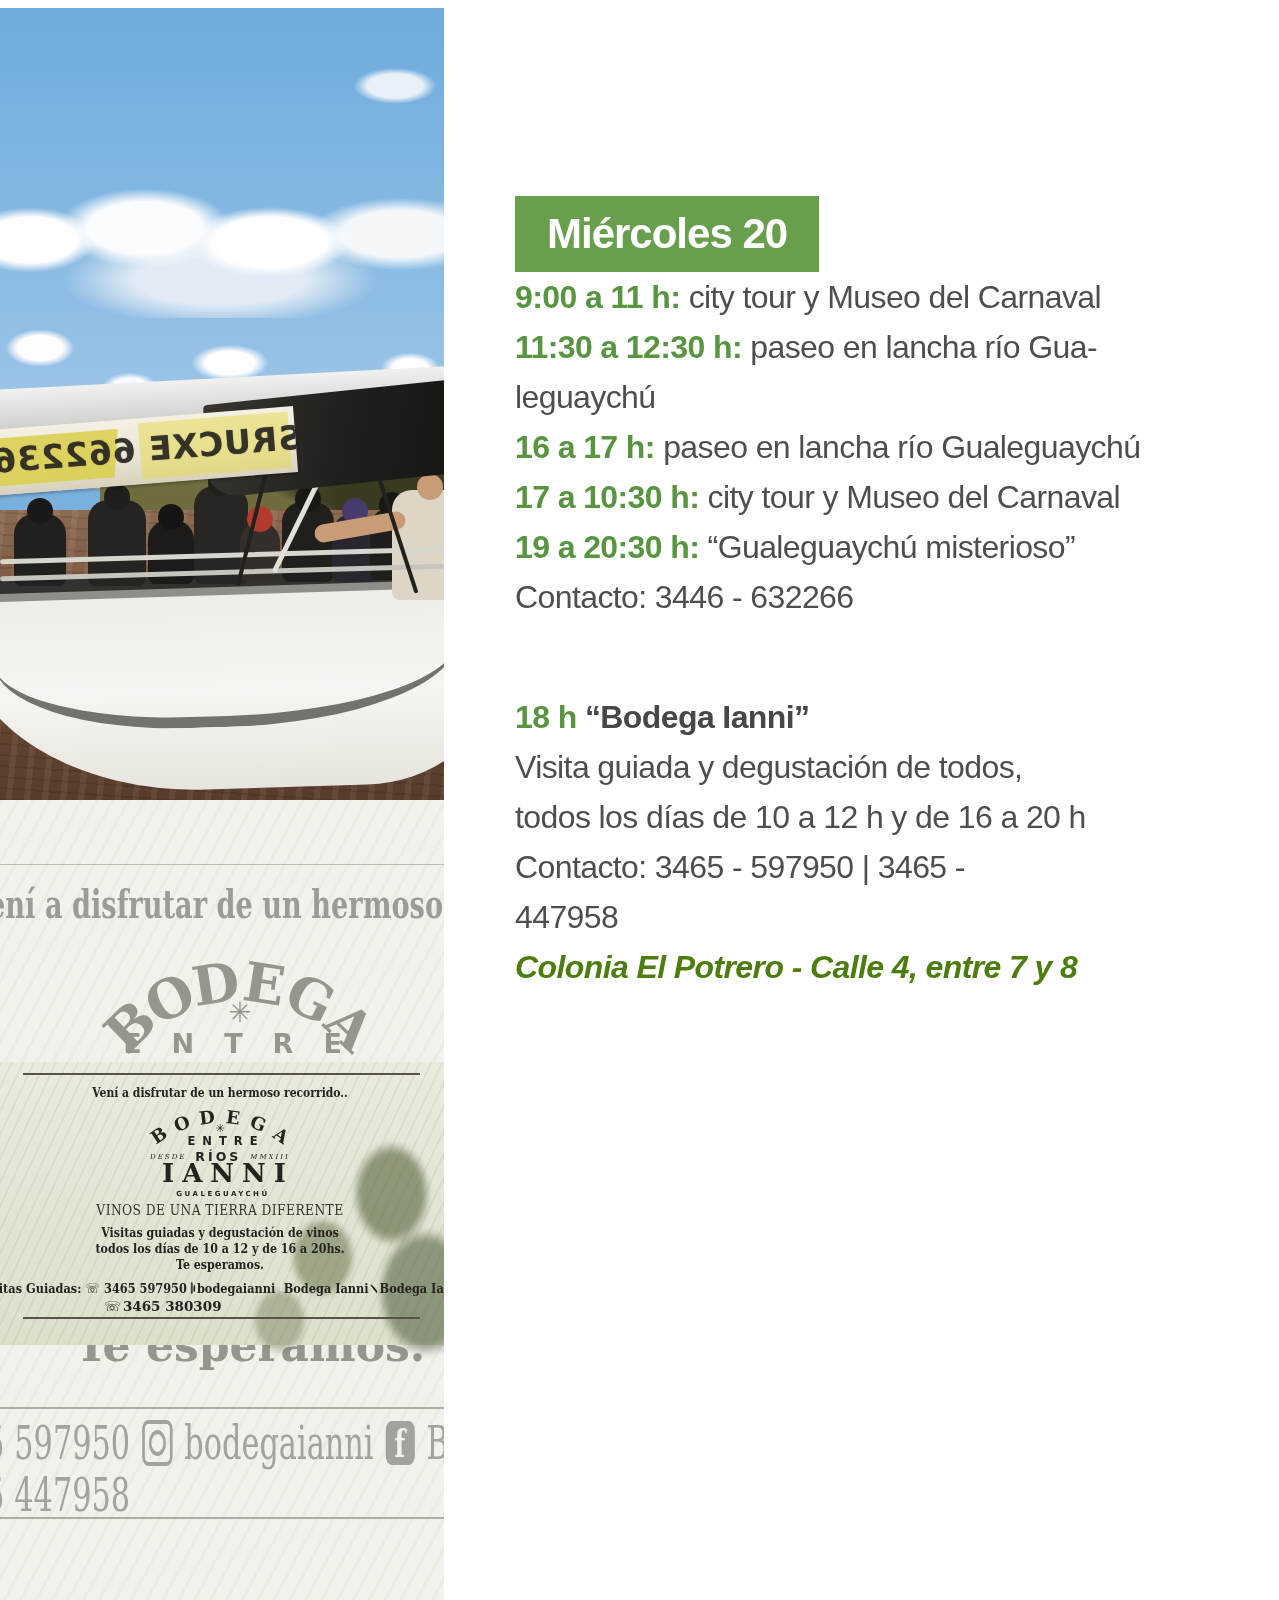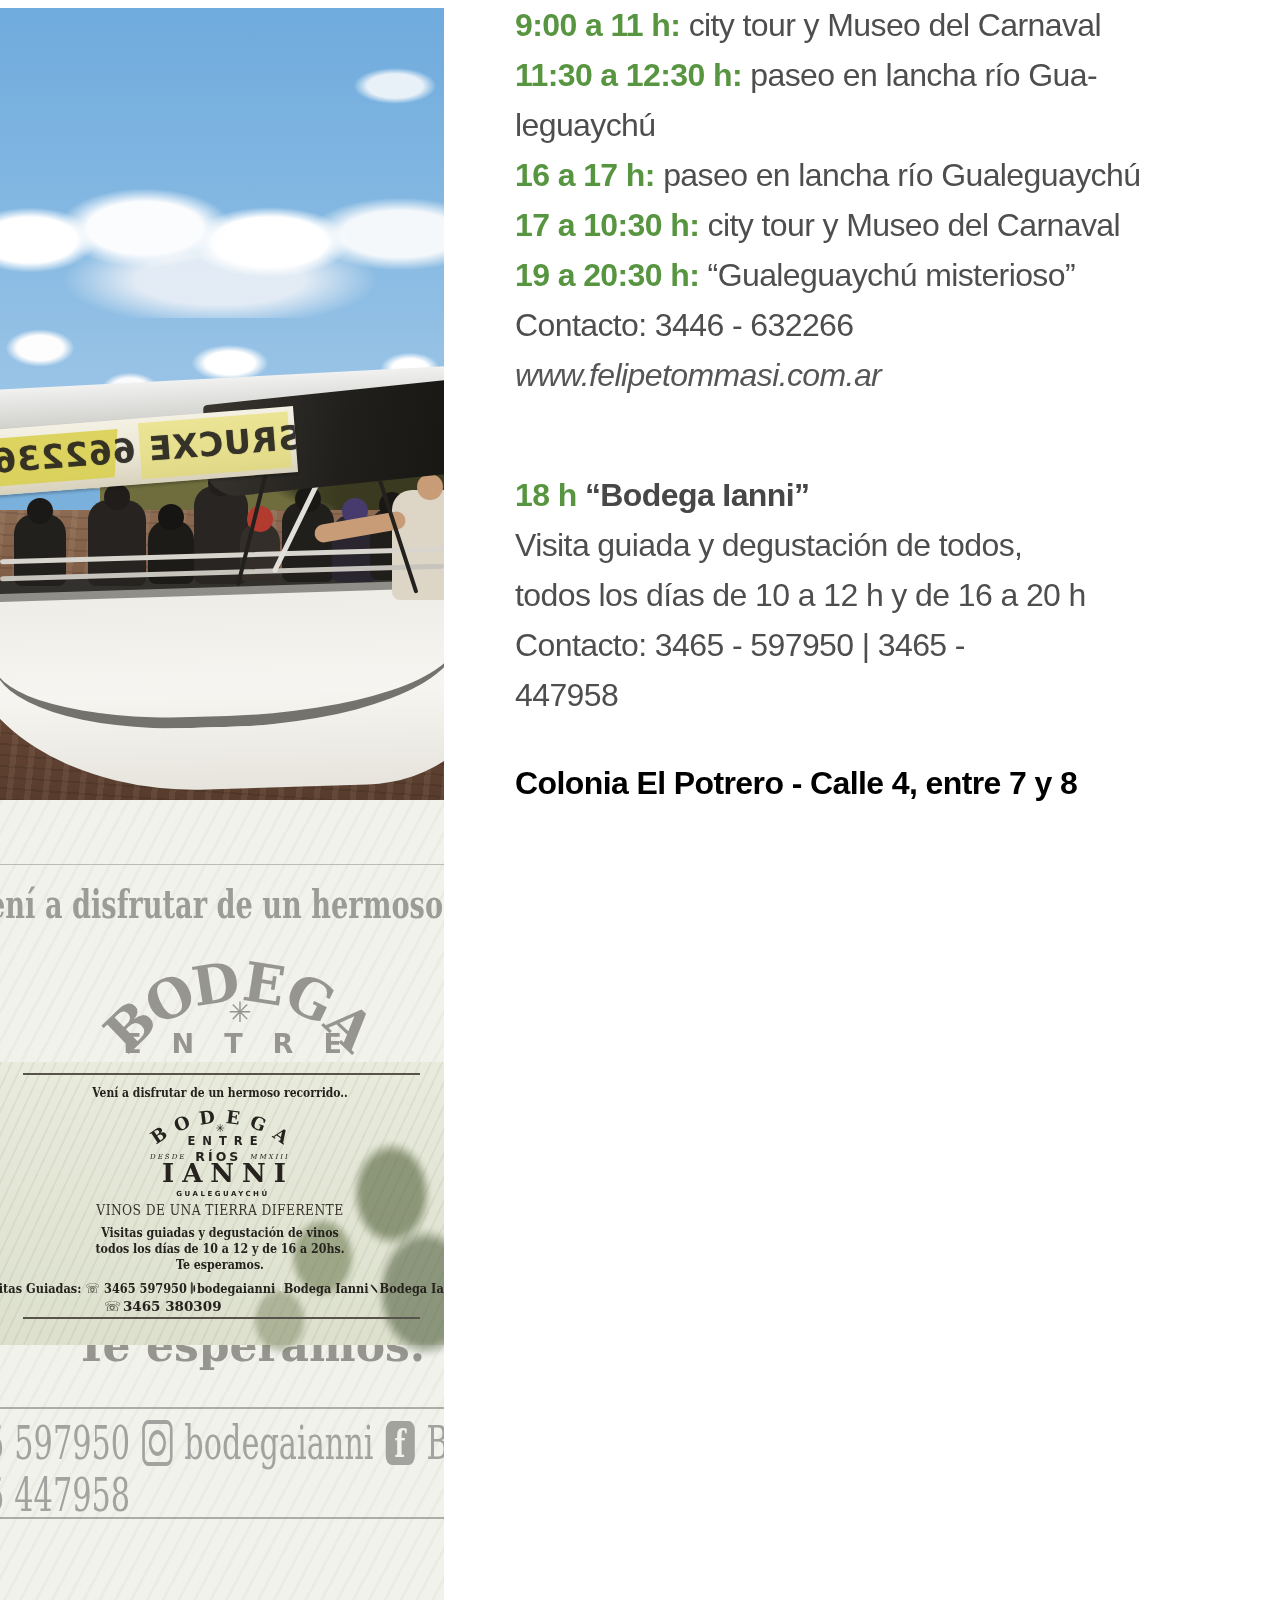--- a/index.html
+++ b/index.html
@@ -159,21 +159,21 @@
   .rightcol{position:absolute;left:515px;top:0;width:760px;}
   .badge{display:block;width:fit-content;margin-top:196px;background:#689f4d;color:#ffffff;
     font-weight:700;font-size:42px;line-height:76px;padding:0 32px;letter-spacing:-1px;}
   .sect{margin:0;}
   .heading{margin:70px 0 0;font-size:32px;line-height:50px;font-weight:700;color:#454545;
     letter-spacing:-.6px;}
   .row{margin:0;font-size:32px;line-height:50px;color:#4e4e4e;letter-spacing:-.6px;white-space:pre-line;}
   .time{font-weight:700;color:#579540;}
   .boldtxt{font-weight:700;color:#474747;}
   .web{font-style:italic;color:#565656;}
-  .addr{font-weight:700;color:#000000;margin-top:38px;}
+  .addr{font-style:italic;font-weight:700;color:#4d7c0f;}
   .gap{margin-top:70px;}
 </style>
 </head>
 <body>
 
 <div id="page">
 
   <div class="leftcol">
 
     <div class="photo">
@@ -283,30 +283,30 @@
         <span>Bo</span>
       </div>
       <div class="bigfoot f2">
         <span>65 447958</span>
       </div>
       <div class="hr h3"></div>
     </div>
   </div>
 
   <div class="rightcol">
+    <div class="badge">Miércoles 20</div>
 
     <div class="sect">
       <p class="row"><span class="time">9:00 a 11 h:</span><span> city tour y Museo del Carnaval</span></p>
       <p class="row"><span class="time">11:30 a 12:30 h:</span><span> paseo en lancha río Gua-
 leguaychú</span></p>
       <p class="row"><span class="time">16 a 17 h:</span><span> paseo en lancha río Gualeguaychú</span></p>
       <p class="row"><span class="time">17 a 10:30 h:</span><span> city tour y Museo del Carnaval</span></p>
       <p class="row"><span class="time">19 a 20:30 h:</span><span> “Gualeguaychú misterioso”</span></p>
       <p class="row">Contacto: 3446 - 632266</p>
-      <p class="row web">www.felipetommasi.com.ar</p>
     </div>
 
     <div class="sect gap">
       <p class="row"><span class="time">18 h</span><span class="boldtxt"> “Bodega Ianni”</span></p>
       <p class="row">Visita guiada y degustación de todos,</p>
       <p class="row">todos los días de 10 a 12 h y de 16 a 20 h</p>
       <p class="row">Contacto: 3465 - 597950 | 3465 -
 447958</p>
       <p class="row addr">Colonia El Potrero - Calle 4, entre 7 y 8</p>
     </div>

